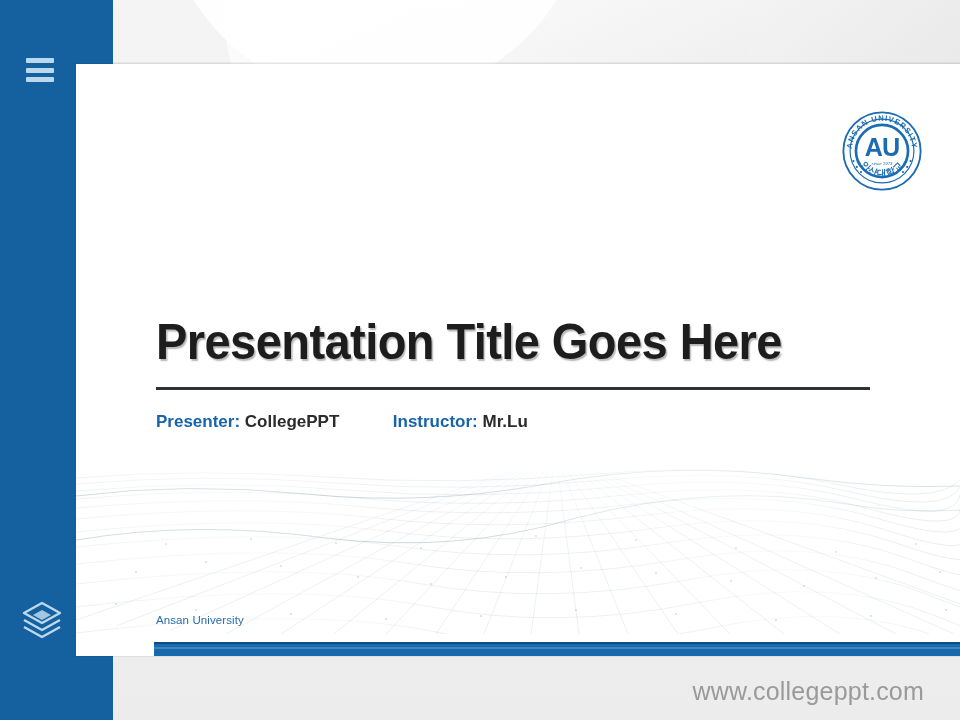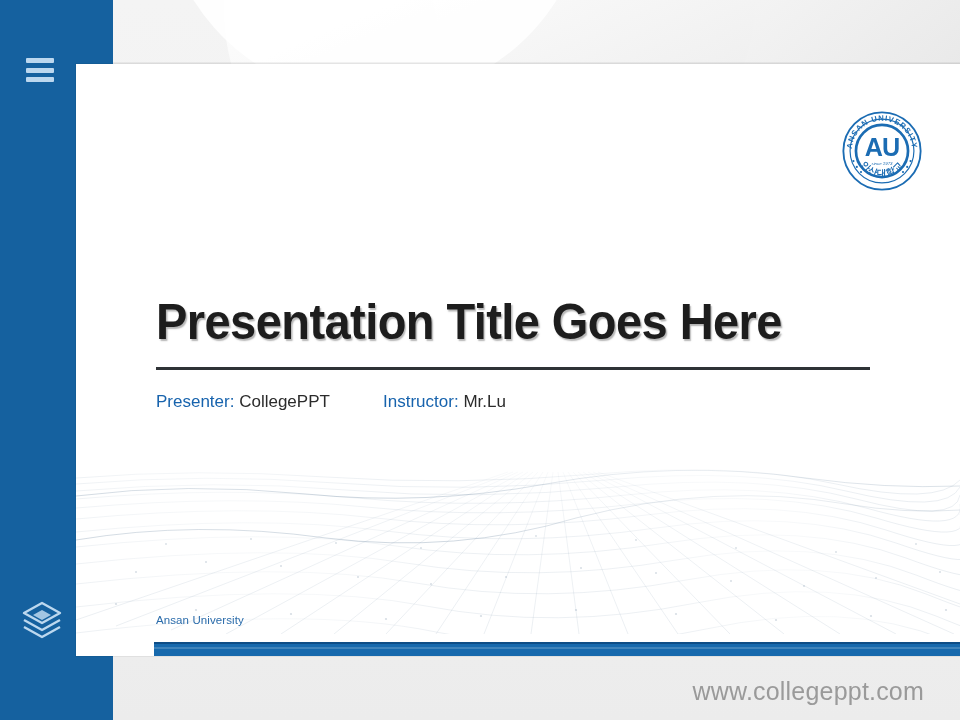--- a/index.html
+++ b/index.html
@@ -80,34 +80,34 @@
 
   
   #logo {
     position:absolute; right:36px; top:45px;
     width:84px; height:84px;
   }
   #logo svg { display:block; width:100%; height:100%; }
 
   
   #title-block {
-    position:absolute; left:80px; top:232px; width:716px;
+    position:absolute; left:80px; top:252px; width:716px;
   }
   #slide-title {
     font-size:50px; font-weight:bold; letter-spacing:-.6px;
     color:#1d1d1d; line-height:1.06;
     white-space:nowrap;
     transform:scaleX(.94); transform-origin:left center;
     text-shadow:1.5px 1.5px 1.5px rgba(120,120,120,.55);
   }
   #title-rule {
     margin-top:18px; height:3px; width:714px; background:#2f3336;
   }
   #byline {
-    margin-top:22px; font-size:17px; font-weight:normal;
+    margin-top:22px; font-size:17px; font-weight:bold;
     white-space:nowrap; color:#2b2b2b;
   }
   #byline .lbl { color:#1763ad; }
   #byline .gap { display:inline-block; width:44px; }
 
   
   #slide-footer-text {
     position:absolute; left:80px; bottom:30px;
     font-size:11.5px; color:#2b6cab; letter-spacing:.1px;
   }

